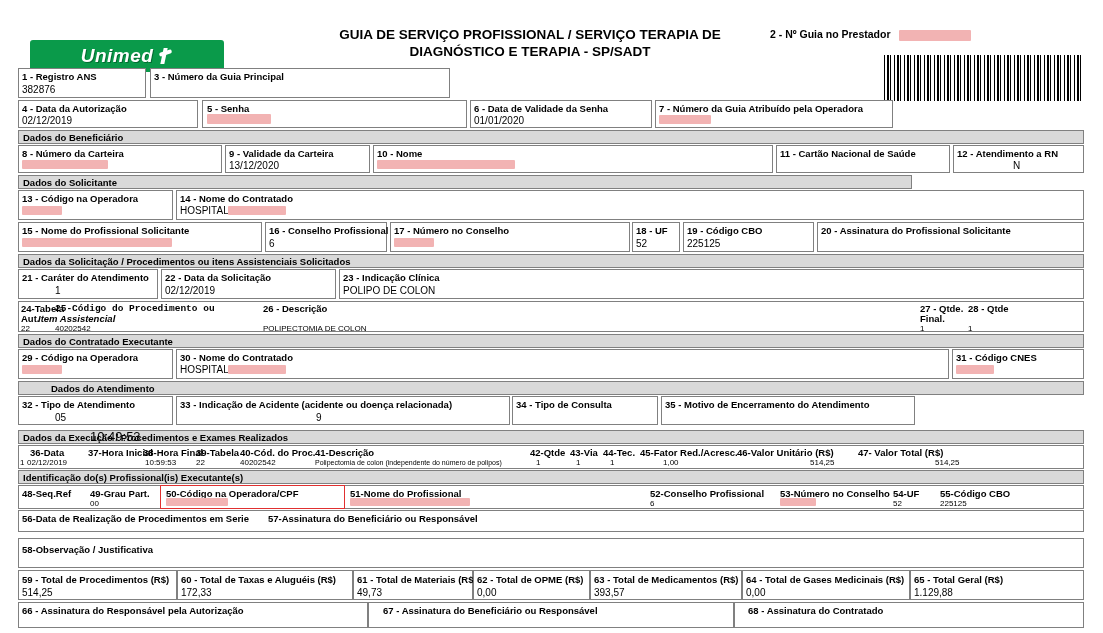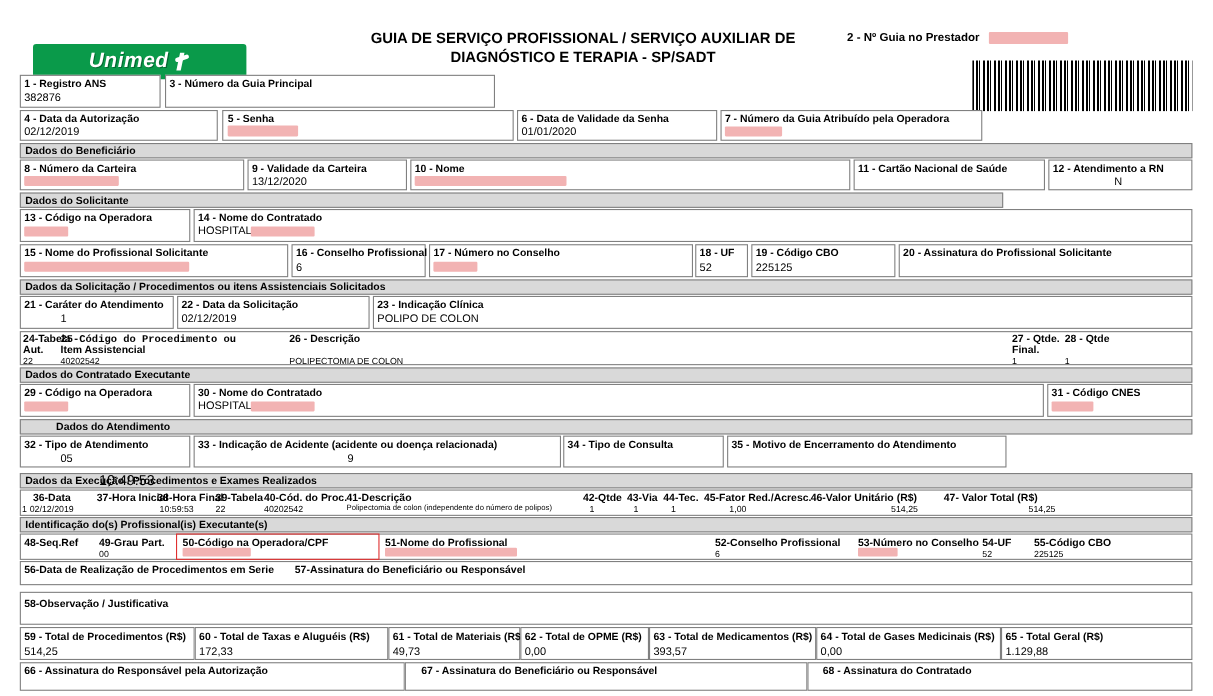--- a/index.html
+++ b/index.html
@@ -75,21 +75,21 @@
 <div class="page">
 
   <div class="header">
     <div class="logo">
       <span class="logo-text">Unimed</span>
       <span class="logo-mark"></span>
     </div>
   </div>
 
   <div class="title">
-    <div>GUIA DE SERVIÇO PROFISSIONAL / SERVIÇO AUXILIAR DE</div>
+    <div>GUIA DE SERVIÇO PROFISSIONAL / SERVIÇO TERAPIA DE</div>
     <div>DIAGNÓSTICO E TERAPIA - SP/SADT</div>
   </div>
 
   <div class="guia-prest">
     <span>2 - Nº Guia no Prestador</span>
     <span class="redacted" style="width:72px;height:11px;margin-left:6px;"></span>
   </div>
 
   <div class="barcode"></div>
 
@@ -184,21 +184,21 @@
   <div class="box" style="left:339px;top:269px;width:745px;height:30px;"></div>
   <div class="lbl" style="left:343px;top:272px;">23 - Indicação Clínica</div>
   <div class="val" style="left:343px;top:285px;">POLIPO DE COLON</div>
 
   <div class="box" style="left:18px;top:301px;width:1066px;height:31px;"></div>
   <div class="lbl" style="left:21px;top:303px;">24-Tabela</div>
   <div class="lbl" style="left:21px;top:313px;">Aut.</div>
   <div class="val" style="left:21px;top:323px;font-size:8px;">22</div>
 
   <div class="lbl" style="left:55px;top:303px;font-family:Liberation Mono, monospace;">25-Código do Procedimento  ou</div>
-  <div class="lbl" style="left:55px;top:313px;">Item Assistencial</div>
+  <div class="lbl" style="left:38px;top:313px;font-style:italic;">Item Assistencial</div>
   <div class="val" style="left:55px;top:323px;font-size:8px;">40202542</div>
 
   <div class="lbl" style="left:263px;top:303px;">26 - Descrição</div>
   <div class="val" style="left:263px;top:323px;font-size:8px;">POLIPECTOMIA DE COLON</div>
 
   <div class="lbl" style="left:920px;top:303px;">27 - Qtde.</div>
   <div class="lbl" style="left:920px;top:313px;">Final.</div>
   <div class="val" style="left:920px;top:323px;font-size:8px;">1</div>
 
   <div class="lbl" style="left:968px;top:303px;">28 - Qtde</div>

